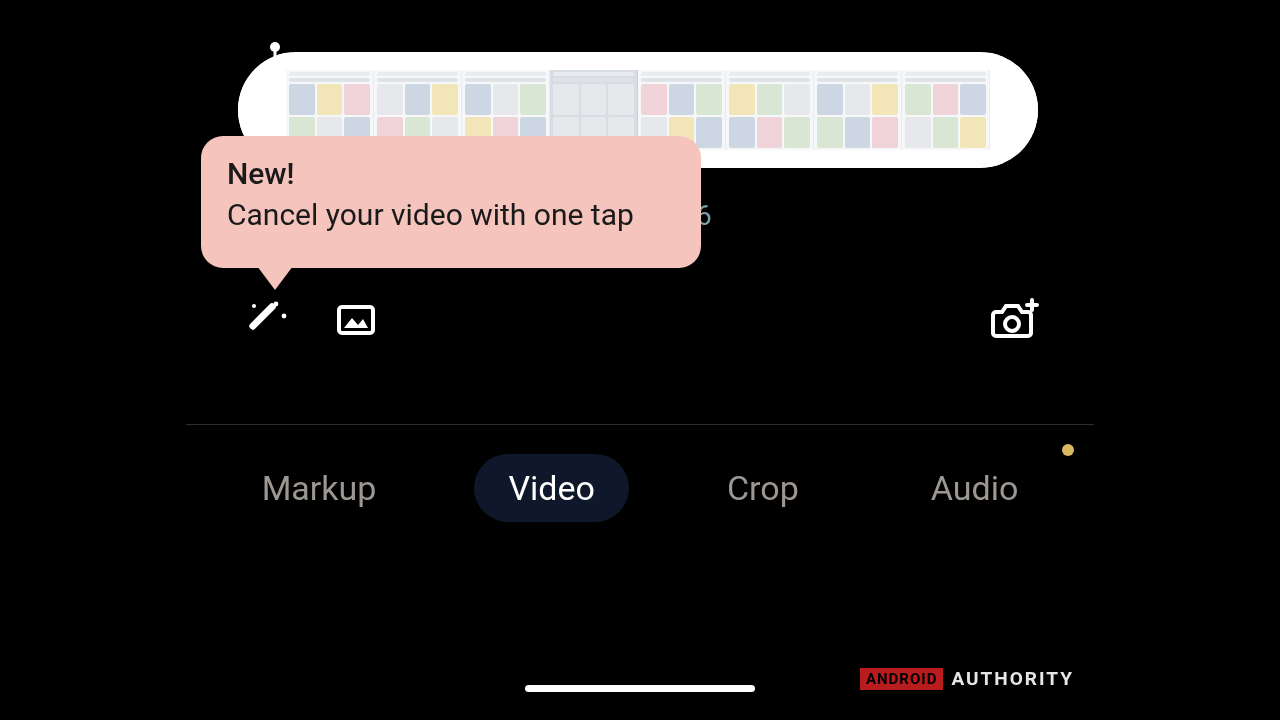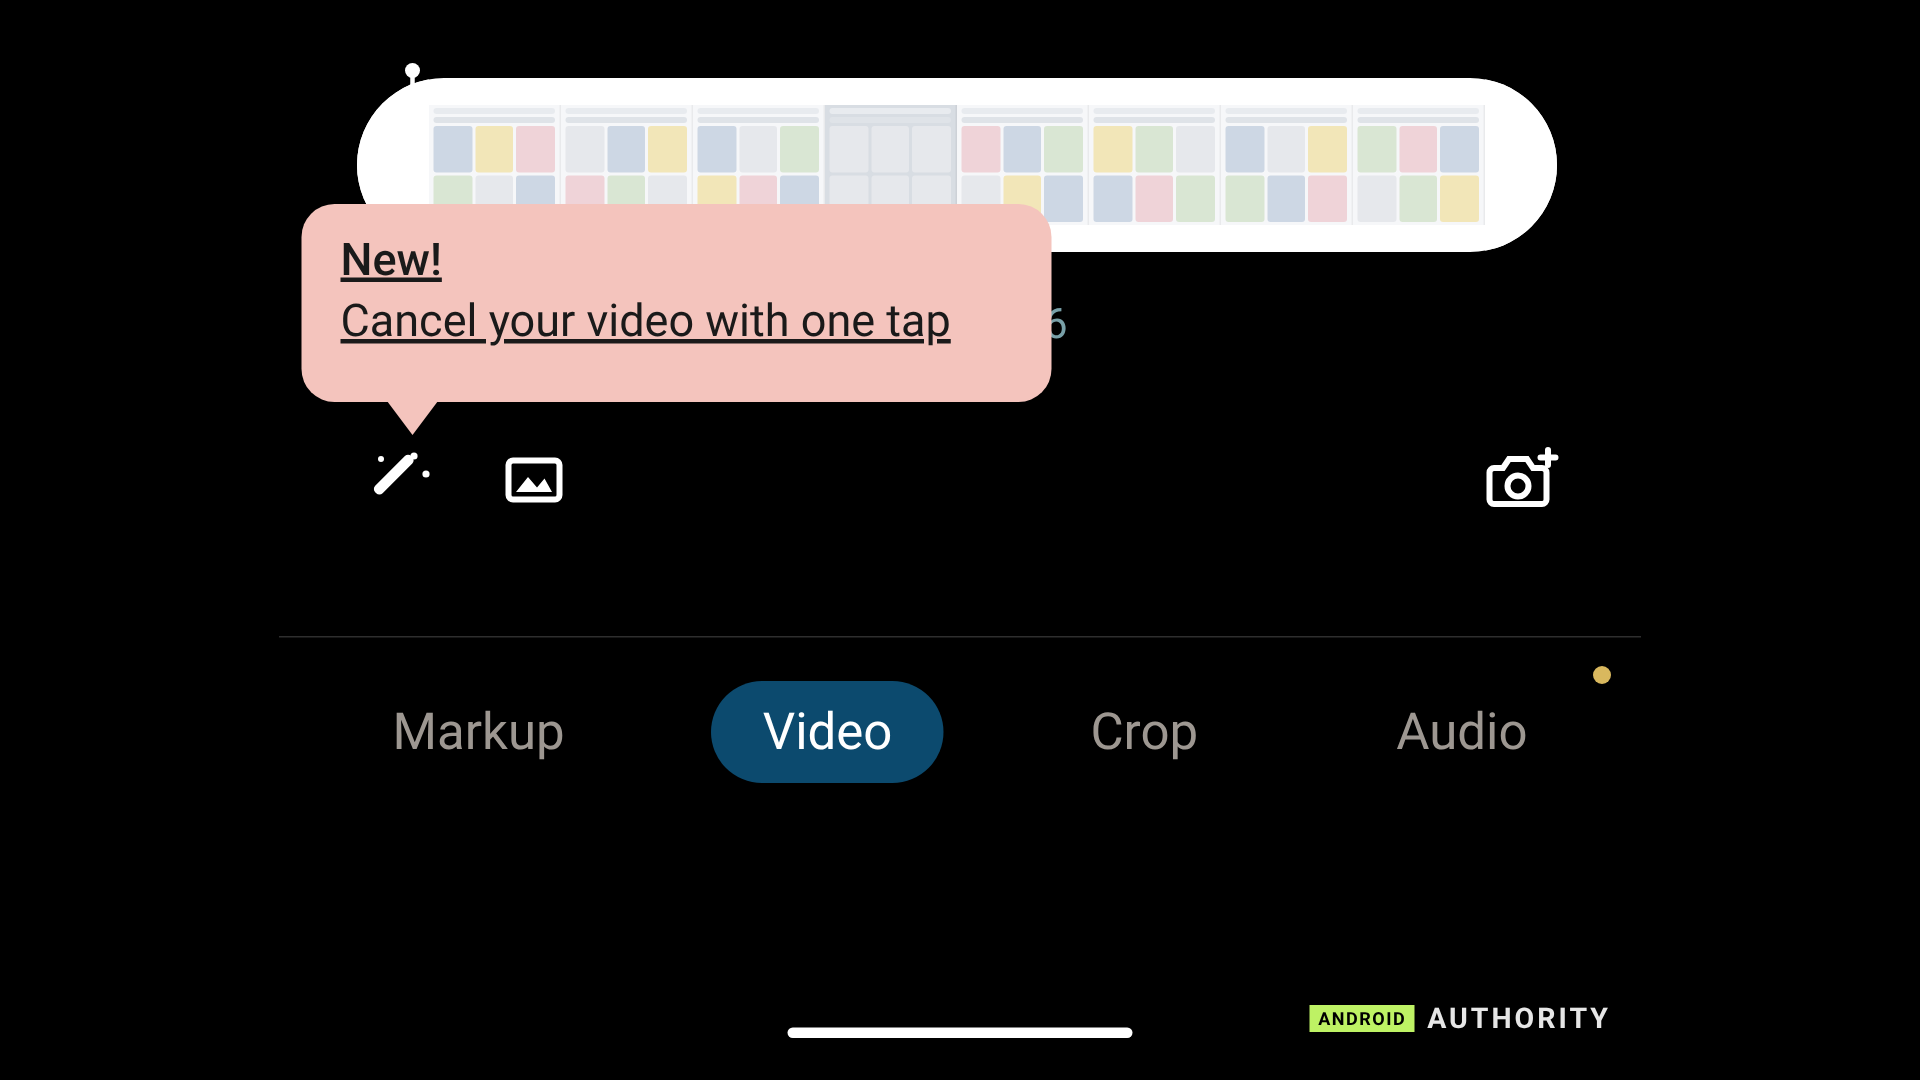--- a/index.html
+++ b/index.html
@@ -23,49 +23,49 @@
   .c-gr { background:#d9e6d3; }
   .c-gy { background:#e6e8ec; }
 
   .playhead { position:absolute; left: 85px; top: 42px; width: 8px; height: 136px; }
   .playhead .dot { position:absolute; left:50%; top:0; width:10px; height:10px; background:#fff; border-radius:50%; transform:translateX(-50%); }
   .playhead .line { position:absolute; left:50%; top:6px; width:3px; height:128px; background:#fff; transform:translateX(-50%); border-radius:2px;}
 
   .time-peek { position:absolute; left: 510px; top: 199px; color:#79a0a8; font-size:28px; }
 
   
-  .tooltip { position:absolute; left: 15px; top: 136px; width: 500px; height: 132px; background:#f4c4bd; border-radius:22px; padding: 20px 26px 20px 26px; color:#1a1a1a;text-decoration:underline; }
+  .tooltip { position:absolute; left: 15px; top: 136px; width: 500px; height: 132px; background:#f4c4bd; border-radius:22px; padding: 20px 26px 20px 26px; color:#1a1a1a; }
   .tooltip .title { font-size:30px; font-weight:500; margin-bottom:6px; }
   .tooltip .body  { font-size:30px; font-weight:400; }
   .tooltip .tail  { position:absolute; left:56px; bottom:-22px; width:0; height:0; border-left:18px solid transparent; border-right:18px solid transparent; border-top:24px solid #f4c4bd; }
 
   
   .tools { position:absolute; left: 50px; top: 290px; width: 808px; height: 60px; display:flex; align-items:center; }
   .tool { width:60px; height:60px; display:flex; align-items:center; justify-content:center; color:#fff; }
   .tool + .tool { margin-left: 30px; }
   .tool.cam { margin-left:auto; }
   svg { display:block; }
 
   .divider { position:absolute; left:0; top:424px; width:908px; height:1px; background:#2e2e2e; }
 
   
   .tabs { position:absolute; left:0; top:448px; width:908px; height:80px; display:flex; align-items:center; justify-content:center; gap:64px; }
   .tab { color:#9d9791; font-size:34px; font-weight:400; padding:14px 34px; border-radius:40px; position:relative; cursor:pointer; }
-  .tab.active { background:#0c4a6e; color:#fff; }
+  .tab.active { background:#0f172a; color:#fff; }
   .tab .dot { position:absolute; right:-22px; top:-10px; width:12px; height:12px; border-radius:50%; background:#d9b85e; }
 
   
   .actions { position:absolute; left:0; top:565px; width:908px; height:100px; display:flex; align-items:center; padding:0 44px; }
   .cancel { color:#efe8e2; font-size:34px; cursor:pointer; }
   .save { margin-left:auto; background:#2a2826; color:#8a847e; font-size:32px; padding:26px 48px; border-radius:56px; cursor:default; }
 
   .homebar { position:absolute; left:50%; bottom:28px; width:230px; height:7px; background:#fff; border-radius:4px; transform:translateX(-50%); }
 
   .watermark { position:absolute; right:20px; bottom:30px; display:flex; align-items:center; gap:8px; }
-  .watermark .box { background:#bef264; color:#000; font-size:12px; font-weight:700; letter-spacing:1px; padding:2px 6px; }
+  .watermark .box { background:#b91c1c; color:#000; font-size:15px; font-weight:700; letter-spacing:1px; padding:2px 6px; }
   .watermark .txt { color:#e6e6e6; font-size:19px; font-weight:700; letter-spacing:2px; }
 </style>
 </head>
 <body>
 
 <div class="stage">
 
   <div class="filmstrip">
     <div class="fs-cap"></div>
     <div class="fs-frames">

